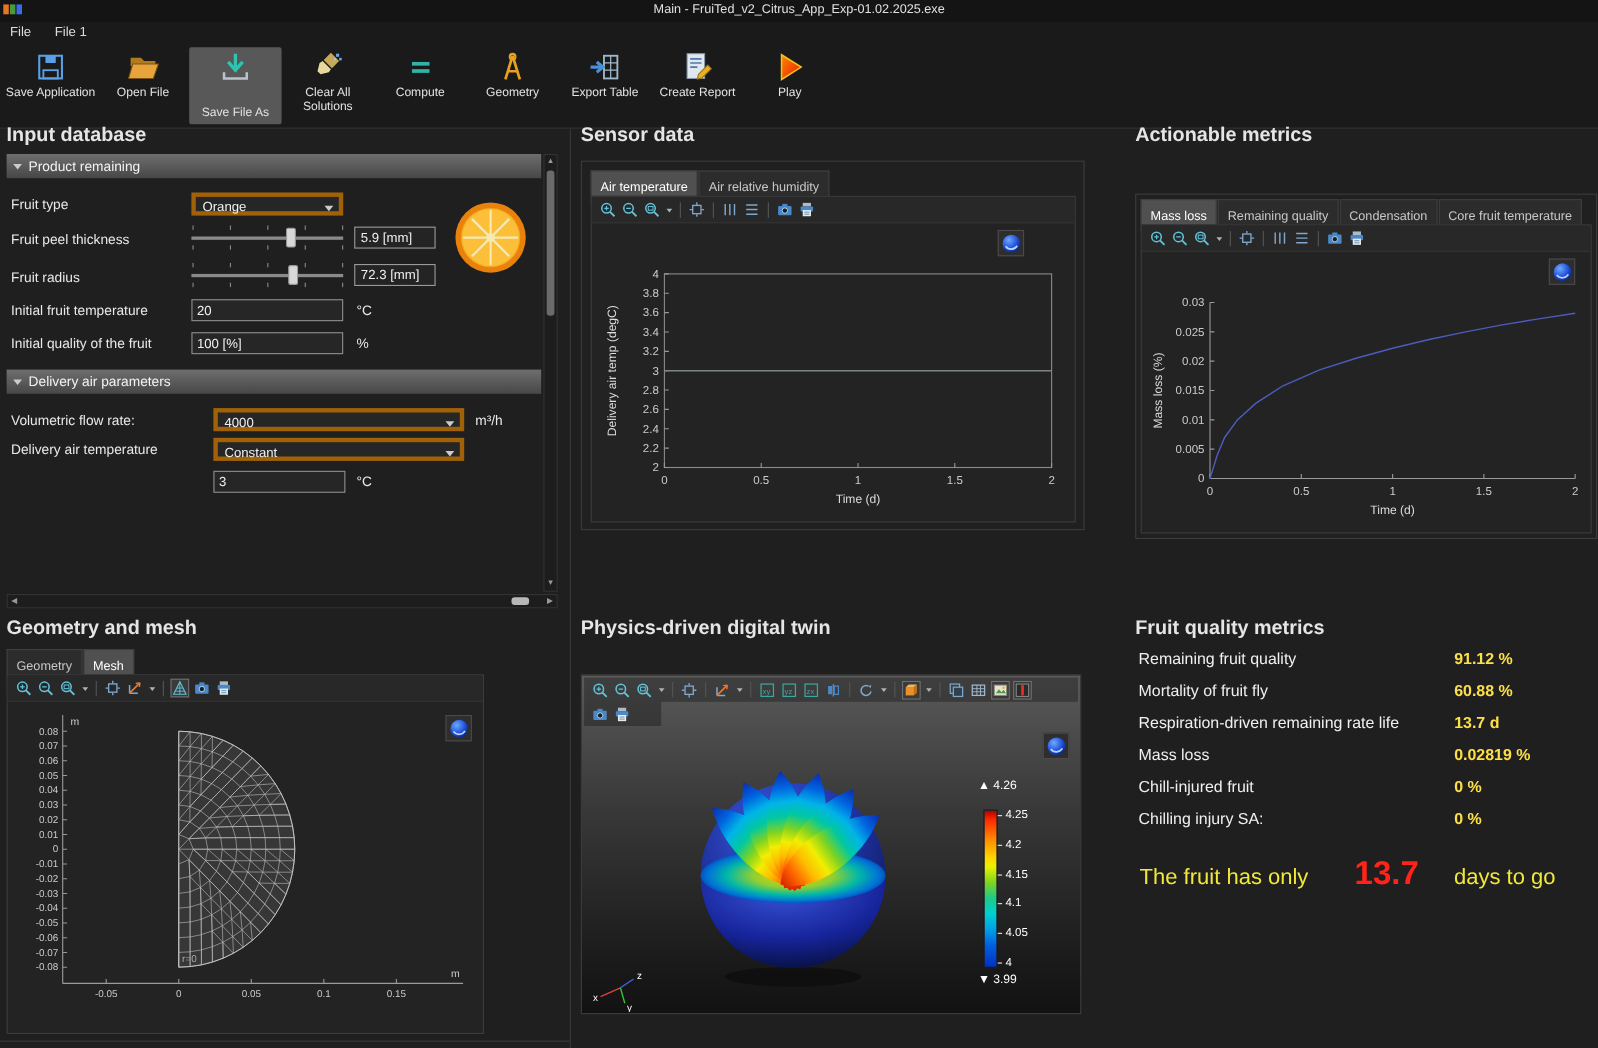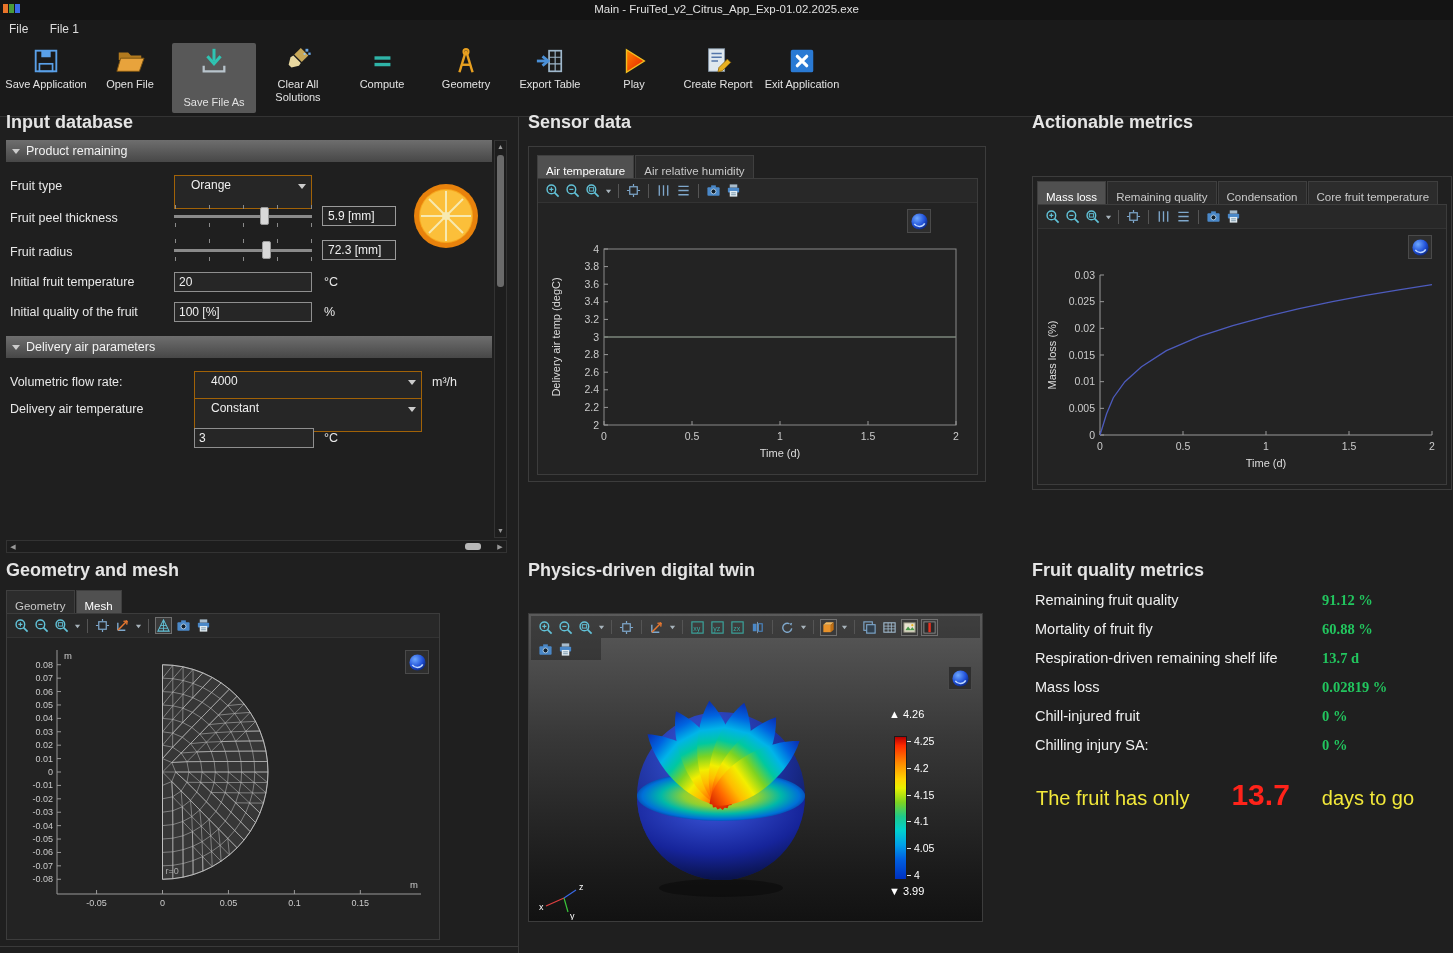--- a/index.html
+++ b/index.html
@@ -23,22 +23,22 @@
   .tb-btn .lbl{line-height:12.5px;}
   .sec-title{position:absolute;font-size:18px;font-weight:bold;color:#e5e5e5;white-space:nowrap;}
   
   .input-panel{position:absolute;left:6px;top:140px;width:486px;height:398px;}
   .hdr-bar{position:absolute;left:0;width:486px;height:22px;background:linear-gradient(#6e6e6e,#474747);
            color:#f2f2f2;font-size:12.5px;line-height:22px;padding-left:20px;}
   .hdr-bar::before{content:"";position:absolute;left:6px;top:9px;border-left:4px solid transparent;
            border-right:4px solid transparent;border-top:5px solid #ccc;}
   .f-label{position:absolute;left:4px;font-size:12.5px;color:#e8e8e8;white-space:nowrap;}
   .unit{position:absolute;font-size:12.5px;color:#e8e8e8;}
-  .dd{position:absolute;height:34px;background:#262626;border:1px solid #a16207;font-size:12px;color:#f0f0f0;
-      line-height:19px;padding-left:16px;}
+  .dd{position:absolute;height:21px;background:#262626;border:4px solid #a16207;font-size:12px;color:#f0f0f0;
+      line-height:19px;padding-left:6px;}
   .dd .car{position:absolute;right:5px;top:8px;border-left:4px solid transparent;border-right:4px solid transparent;border-top:5px solid #ccc;}
   .inp{position:absolute;height:20px;background:#262626;border:1px solid #8f8f8f;font-size:12px;color:#f0f0f0;
        padding:0 4px;font-family:inherit;outline:none;}
   .vbox{position:absolute;height:20px;border:1px solid #9a9a9a;background:#242424;font-size:12px;color:#f0f0f0;
         line-height:18px;padding-left:5px;}
   .slider{position:absolute;height:24px;}
   .slider .track{position:absolute;left:0;right:0;top:11px;height:3px;background:#8a8a8a;}
   .slider .tick{position:absolute;width:1px;height:4px;background:#8a8a8a;top:1px;}
   .slider .tick.b{top:19px;}
   .slider .thumb{position:absolute;top:3px;width:9px;height:18px;background:#d8d8d8;border:1px solid #9a9a9a;border-radius:2px;}
@@ -70,21 +70,21 @@
   .p3d{position:absolute;border:1px solid #3c3c3c;background:linear-gradient(180deg,#5a5a5a 0%,#383838 40%,#1a1a1a 85%,#121212 100%);}
   .cbar{position:absolute;width:13px;border:1px solid #1a1a1a;
         background:linear-gradient(180deg,#b50000 0%,#ff2a00 6%,#ff8800 18%,#ffd500 30%,#e8f000 36%,#7ed321 46%,#1ec98a 56%,#00d0d0 66%,#00a0e8 76%,#0060e0 86%,#0030c0 100%);}
   .cbar-lab{position:absolute;font-size:11px;color:#fff;white-space:nowrap;}
   .cbar-tick{position:absolute;width:4px;height:1px;background:#e8e8e8;}
   .cbar-tick-label{position:absolute;font-size:10.5px;color:#fff;}
   
   .fq-rows{position:absolute;left:1035px;top:592px;width:414px;}
   .fq-row{display:flex;height:29px;font-size:14.5px;color:#f0f0f0;align-items:flex-start;}
   .fq-row .l{width:287px;}
-  .fq-row .v{font-weight:bold;color:#22c55e;font-family:Liberation Serif, serif;}
+  .fq-row .v{font-weight:bold;color:#fde047;}
   .fq-msg{position:absolute;left:1036px;top:778px;display:flex;align-items:baseline;}
   .fq-msg .p,.fq-msg .s{font-size:20px;color:#f2e83a;}
   .fq-msg .d{font-size:30px;font-weight:bold;color:#ff231a;margin:0 32px 0 42px;}
   .vdiv{position:absolute;width:1px;background:#3a3a3a;}
   .hdiv{position:absolute;height:1px;background:#3a3a3a;}
 </style>
 </head>
 <body>
 
 <div class="screen">
@@ -170,53 +170,44 @@
       <div class="tb-btn">
         <span class="icn">
           <svg viewBox="0 0 32 32">
             <rect x="15" y="5" width="13" height="22" fill="none" stroke="#9fb8cc" stroke-width="1.8"></rect>
             <path d="M15 12h13M15 19h13M21.5 5v22" stroke="#9fb8cc" stroke-width="1.2"></path>
             <path d="M2 16h10" stroke="#4a90d8" stroke-width="3"></path>
             <path d="M8 11l6 5-6 5" fill="none" stroke="#4a90d8" stroke-width="3"></path>
           </svg>
         </span>
         <div class="lbl">Export Table</div>
+      </div>
+      <div class="tb-btn">
+        <span class="icn">
+          <svg viewBox="0 0 32 32">
+            <rect x="6" y="3" width="17" height="24" fill="#dfe8ee" stroke="#8899aa"></rect>
+            <path d="M9 8h11M9 12h11M9 16h7" stroke="#5577aa" stroke-width="1.6"></path>
+            <path d="M17 23l9-9 3.5 3.5-9 9-4.5 1z" fill="#e8b020" stroke="#9a7210"></path>
+          </svg>
+        </span>
+        <div class="lbl">Create Report</div>
       </div>
       <div class="tb-btn">
         <span class="icn">
           <svg viewBox="0 0 32 32">
             <defs>
               <linearGradient id="plg" x1="0" y1="0" x2="1" y2="1">
                 <stop offset="0" stop-color="#ff8800"></stop>
                 <stop offset="1" stop-color="#e81800"></stop>
               </linearGradient>
             </defs>
             <path d="M8 4l19 12L8 28z" fill="url(#plg)" stroke="#f2c020" stroke-width="1.5"></path>
           </svg>
         </span>
         <div class="lbl">Play</div>
-      </div>
-      <div class="tb-btn">
-        <span class="icn">
-          <svg viewBox="0 0 32 32">
-            <rect x="6" y="3" width="17" height="24" fill="#dfe8ee" stroke="#8899aa"></rect>
-            <path d="M9 8h11M9 12h11M9 16h7" stroke="#5577aa" stroke-width="1.6"></path>
-            <path d="M17 23l9-9 3.5 3.5-9 9-4.5 1z" fill="#e8b020" stroke="#9a7210"></path>
-          </svg>
-        </span>
-        <div class="lbl">Create Report</div>
-      </div>
-      <div class="tb-btn">
-        <span class="icn">
-          <svg viewBox="0 0 32 32">
-            <rect x="4" y="4" width="24" height="24" rx="2" fill="#2a7ad4"></rect>
-            <path d="M11 11l10 10M21 11L11 21" stroke="#fff" stroke-width="3.4" stroke-linecap="round"></path>
-          </svg>
-        </span>
-        <div class="lbl">Exit Application</div>
       </div>
     </div>
 
   <div class="vdiv" style="left:518px;top:117px;height:836px;"></div>
   <div class="hdiv" style="left:0;top:946px;width:518px;"></div>
 
   <div class="sec-title" style="left:6px;top:112px;">Input database</div>
 
   <div class="input-panel">
     <div class="hdr-bar" style="top:0;">Product remaining</div>
@@ -937,21 +928,21 @@
   <div class="fq-rows" id="fq-rows">
       <div class="fq-row">
         <span class="l">Remaining fruit quality</span>
         <span class="v">91.12 %</span>
       </div>
       <div class="fq-row">
         <span class="l">Mortality of fruit fly</span>
         <span class="v">60.88 %</span>
       </div>
       <div class="fq-row">
-        <span class="l">Respiration-driven remaining shelf life</span>
+        <span class="l">Respiration-driven remaining rate life</span>
         <span class="v">13.7 d</span>
       </div>
       <div class="fq-row">
         <span class="l">Mass loss</span>
         <span class="v">0.02819 %</span>
       </div>
       <div class="fq-row">
         <span class="l">Chill-injured fruit</span>
         <span class="v">0 %</span>
       </div>

